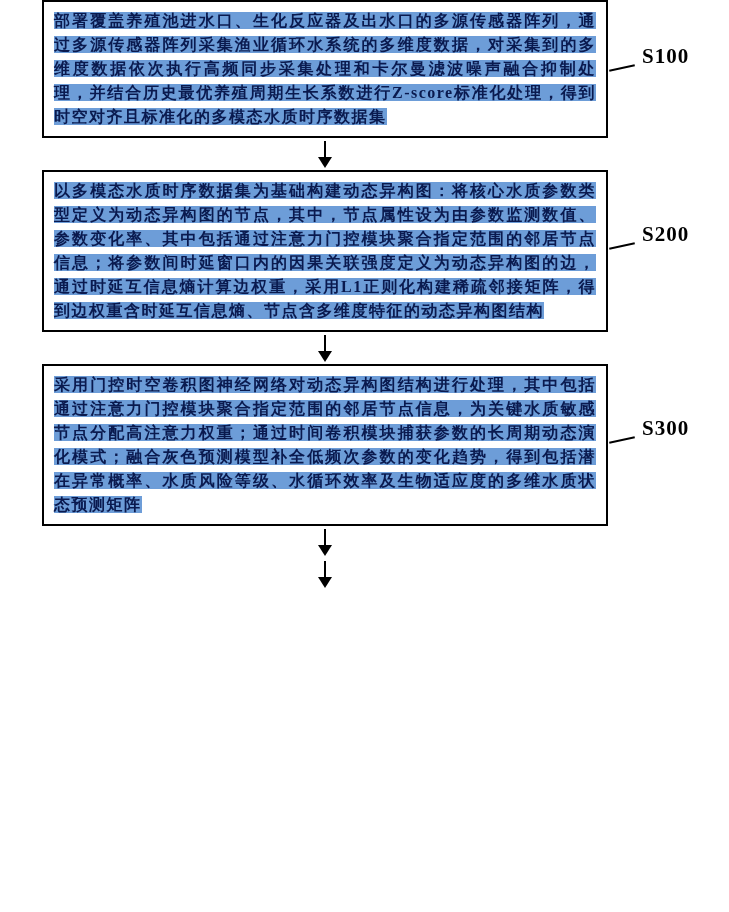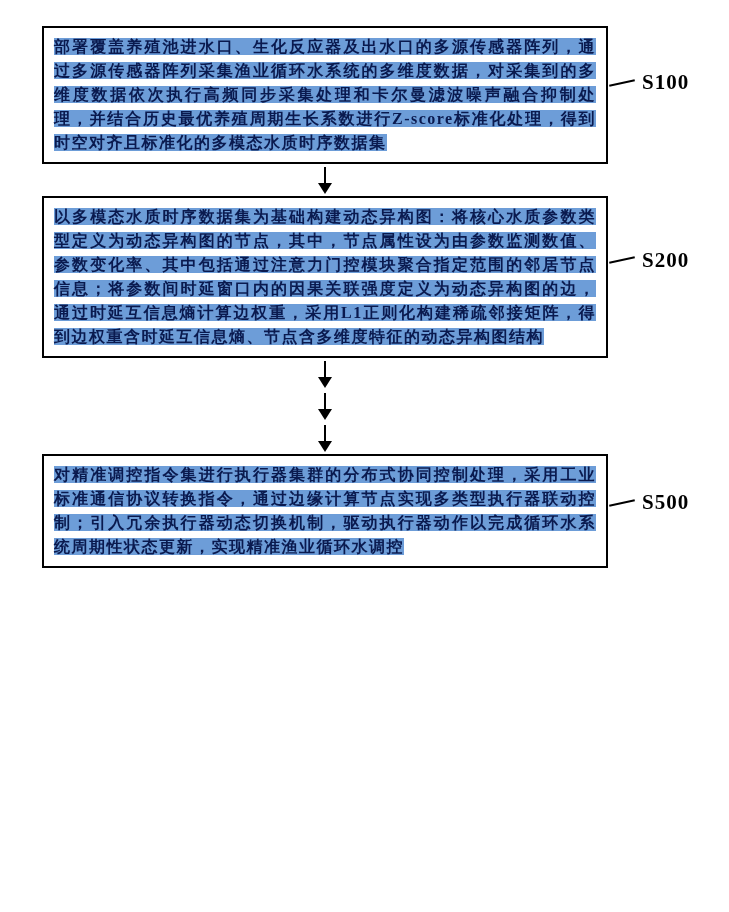--- a/index.html
+++ b/index.html
@@ -11,21 +11,20 @@
   * { margin: 0; padding: 0; box-sizing: border-box; }
   html, body {
     width: 729px; height: 912px;
     background: var(--page-background);
     font-family: "Liberation Serif", "DejaVu Serif", serif;
     overflow: hidden;
   }
   .flow {
     position: relative;
     width: 729px; height: 912px;
-    padding-top: 26px;
   }
   .step {
     position: relative;
     margin-left: 42px;
     width: 566px;
   }
   .box {
     border: 2px solid var(--line-black);
     padding: 7px 10px 7px 10px;
     font-size: 16px;
@@ -40,21 +39,21 @@
     background: var(--highlight-blue);
     color: var(--text-on-highlight);
     box-decoration-break: clone;
     -webkit-box-decoration-break: clone;
   }
   .callout {
     position: absolute;
     left: calc(100% + 1px);
     top: 32%;
     display: flex;
-    align-items: center;
+    align-items: flex-end;
     white-space: nowrap;
   }
   .leader {
     display: inline-block;
     width: 26px;
     height: 2px;
     background: var(--line-black);
     transform: rotate(-12deg);
     margin-right: 7px;
   }
@@ -112,35 +111,35 @@
       <span class="leader"></span>
       <span class="slabel">S200</span>
     </div>
   </div>
 
   <div class="arrow">
     <span class="arrow-line"></span>
     <span class="arrow-head"></span>
   </div>
 
+  <div class="step">
+    <div class="box">
+      <span class="hl">采用门控时空卷积图神经网络对动态异构图结构进行处理，其中包括通过注意力门控模块聚合指定范围的邻居节点信息，为关键水质敏感节点分配高注意力权重；通过时间卷积模块捕获参数的长周期动态演化模式；融合灰色预测模型补全低频次参数的变化趋势，得到包括潜在异常概率、水质风险等级、水循环效率及生物适应度的多维水质状态预测矩阵</span>
+    </div>
+    <div class="callout">
+      <span class="leader"></span>
+      <span class="slabel">S300</span>
+    </div>
+  </div>
 
   <div class="arrow">
     <span class="arrow-line"></span>
     <span class="arrow-head"></span>
   </div>
 
 
   <div class="arrow">
     <span class="arrow-line"></span>
     <span class="arrow-head"></span>
   </div>
 
-  <div class="step">
-    <div class="box">
-      <span class="hl">对精准调控指令集进行执行器集群的分布式协同控制处理，采用工业标准通信协议转换指令，通过边缘计算节点实现多类型执行器联动控制；引入冗余执行器动态切换机制，驱动执行器动作以完成循环水系统周期性状态更新，实现精准渔业循环水调控</span>
-    </div>
-    <div class="callout">
-      <span class="leader"></span>
-      <span class="slabel">S500</span>
-    </div>
-  </div>
 
 </div>
 
 </body></html>

